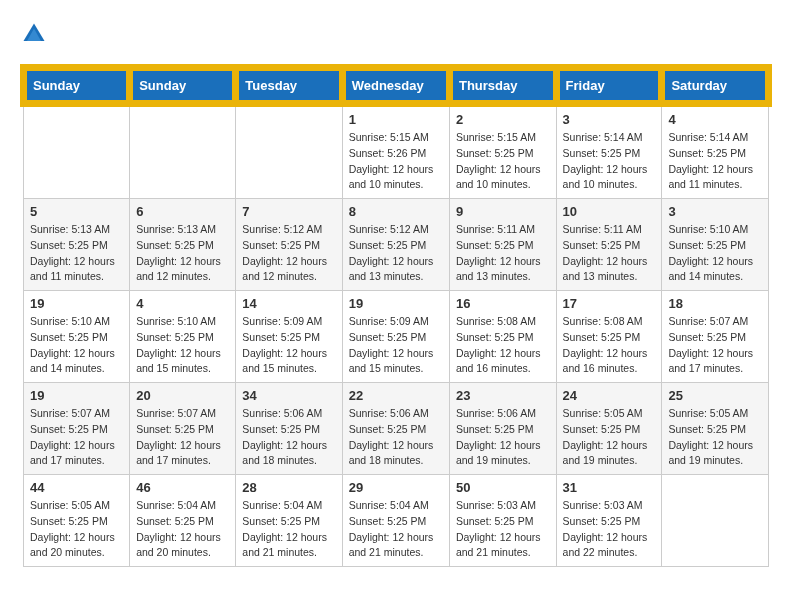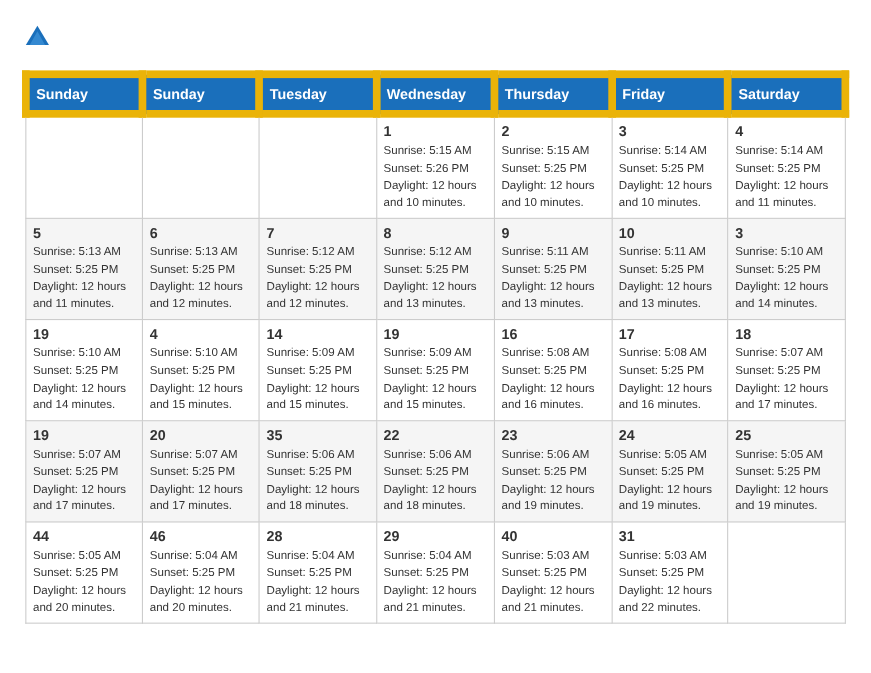--- a/index.html
+++ b/index.html
@@ -205,21 +205,21 @@
       <tr>
         <td>
           <span class="day-num">19</span>
           <div class="day-info">Sunrise: 5:07 AM<br>Sunset: 5:25 PM<br>Daylight: 12 hours<br>and 17 minutes.</div>
         </td>
         <td>
           <span class="day-num">20</span>
           <div class="day-info">Sunrise: 5:07 AM<br>Sunset: 5:25 PM<br>Daylight: 12 hours<br>and 17 minutes.</div>
         </td>
         <td>
-          <span class="day-num">35</span>
+          <span class="day-num">34</span>
           <div class="day-info">Sunrise: 5:06 AM<br>Sunset: 5:25 PM<br>Daylight: 12 hours<br>and 18 minutes.</div>
         </td>
         <td>
           <span class="day-num">22</span>
           <div class="day-info">Sunrise: 5:06 AM<br>Sunset: 5:25 PM<br>Daylight: 12 hours<br>and 18 minutes.</div>
         </td>
         <td>
           <span class="day-num">23</span>
           <div class="day-info">Sunrise: 5:06 AM<br>Sunset: 5:25 PM<br>Daylight: 12 hours<br>and 19 minutes.</div>
         </td>
@@ -243,21 +243,21 @@
         </td>
         <td>
           <span class="day-num">28</span>
           <div class="day-info">Sunrise: 5:04 AM<br>Sunset: 5:25 PM<br>Daylight: 12 hours<br>and 21 minutes.</div>
         </td>
         <td>
           <span class="day-num">29</span>
           <div class="day-info">Sunrise: 5:04 AM<br>Sunset: 5:25 PM<br>Daylight: 12 hours<br>and 21 minutes.</div>
         </td>
         <td>
-          <span class="day-num">40</span>
+          <span class="day-num">50</span>
           <div class="day-info">Sunrise: 5:03 AM<br>Sunset: 5:25 PM<br>Daylight: 12 hours<br>and 21 minutes.</div>
         </td>
         <td>
           <span class="day-num">31</span>
           <div class="day-info">Sunrise: 5:03 AM<br>Sunset: 5:25 PM<br>Daylight: 12 hours<br>and 22 minutes.</div>
         </td>
         <td class="empty-cell"></td>
       </tr>
     </tbody>
 </table>

